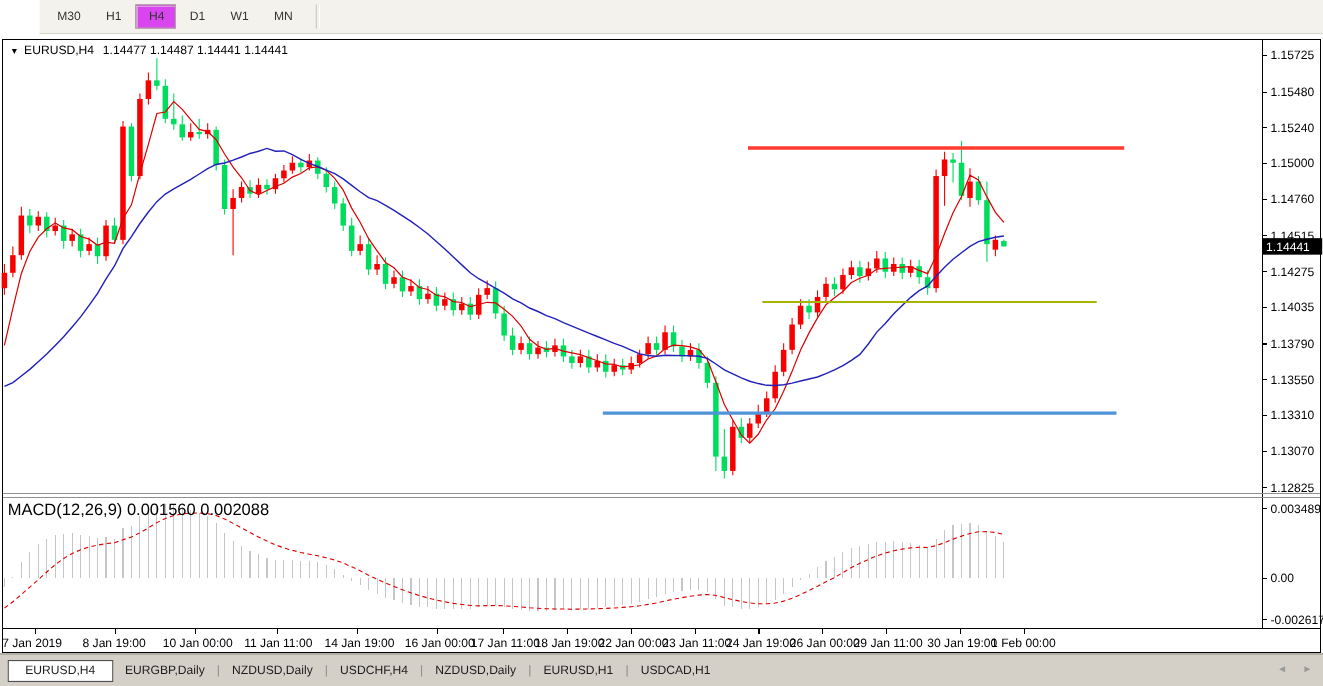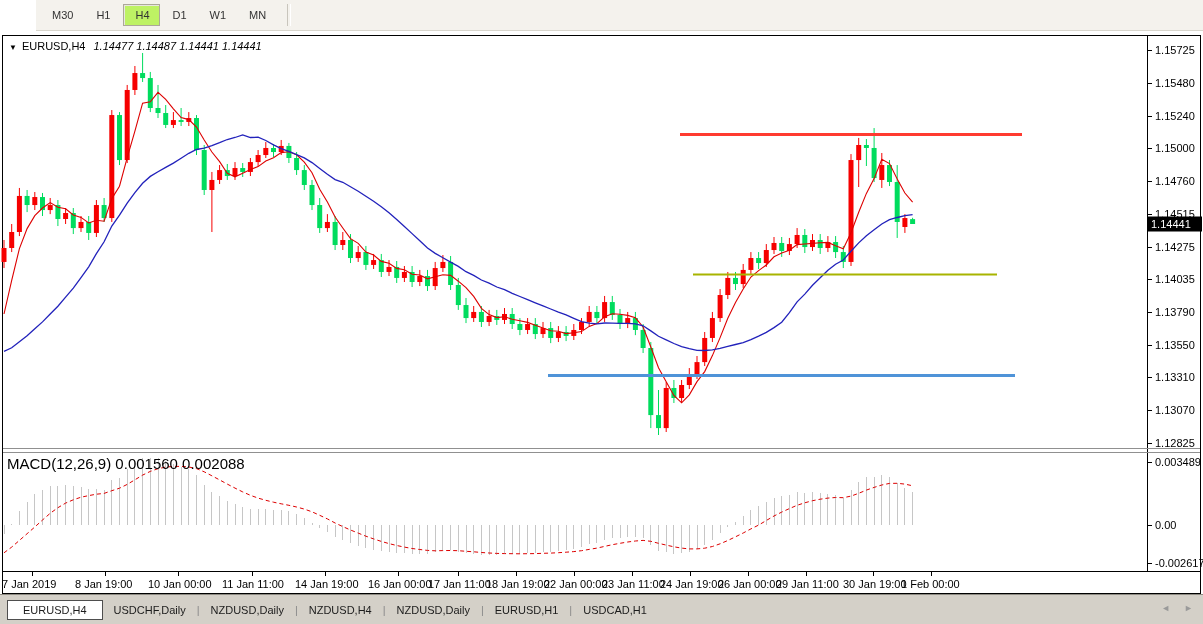--- a/index.html
+++ b/index.html
@@ -13,31 +13,31 @@
     position:absolute;left:0;top:0;width:1203px;height:31px;
     background:#f4f2ed;border-bottom:1px solid #d9d6cd;
     display:flex;align-items:center;padding-left:6px;box-sizing:border-box;margin-left:36px;
   }
   .tf-btn{
     font-size:11px;color:#333;padding:4px 9px;margin-right:3px;
     border:1px solid transparent;background:transparent;cursor:default;
     font-family:"Liberation Sans",sans-serif;
   }
   .tf-btn.active{
-    background:#bef264;border:1px solid #aca899;box-shadow:inset 1px 1px 0 #e8e6df;padding-left:11px;
+    background:#d946ef;border:1px solid #aca899;box-shadow:inset 1px 1px 0 #e8e6df;padding-left:11px;
   }
   .tb-sep{width:2px;height:22px;margin-left:8px;
     border-left:1px solid #c8c5bc;border-right:1px solid #ffffff;}
   
   .chart-title{
     position:absolute;left:9px;top:40px;font-size:11px;color:#000;z-index:5;
     white-space:nowrap;
   }
   .chart-title .dd{font-size:8px;margin-right:5px;color:#000;}
-  .chart-title .ohlc{margin-left:8px;font-style:italic;}
+  .chart-title .ohlc{margin-left:8px;}
   .macd-label{
     position:absolute;left:7px;top:455px;font-size:15px;color:#000;z-index:5;
     white-space:nowrap;
   }
   
   .tabstrip{
     position:absolute;left:0;top:594px;width:1203px;height:30px;
     background:#d4d0c8;border-top:1px solid #8e8b83;
     display:flex;align-items:center;box-sizing:border-box;
   }
@@ -515,24 +515,24 @@
 
 <div class="chart-title">
   <span class="dd">▼</span><span>EURUSD,H4</span><span class="ohlc">1.14477 1.14487 1.14441 1.14441</span>
 </div>
 
 <div class="macd-label">MACD(12,26,9) 0.001560 0.002088</div>
 
 <div class="tabstrip">
   <span class="tab-arrows"><span>◄</span><span>►</span></span>
 <span class="tab active">EURUSD,H4</span>
-    <span class="tab">USDCHF,Daily</span>
+    <span class="tab">EURGBP,Daily</span>
     <span class="tab-sep">|</span>
     <span class="tab">NZDUSD,Daily</span>
     <span class="tab-sep">|</span>
-    <span class="tab">NZDUSD,H4</span>
+    <span class="tab">USDCHF,H4</span>
     <span class="tab-sep">|</span>
     <span class="tab">NZDUSD,Daily</span>
     <span class="tab-sep">|</span>
     <span class="tab">EURUSD,H1</span>
     <span class="tab-sep">|</span>
     <span class="tab">USDCAD,H1</span>
   </div>
 
 </body></html>

